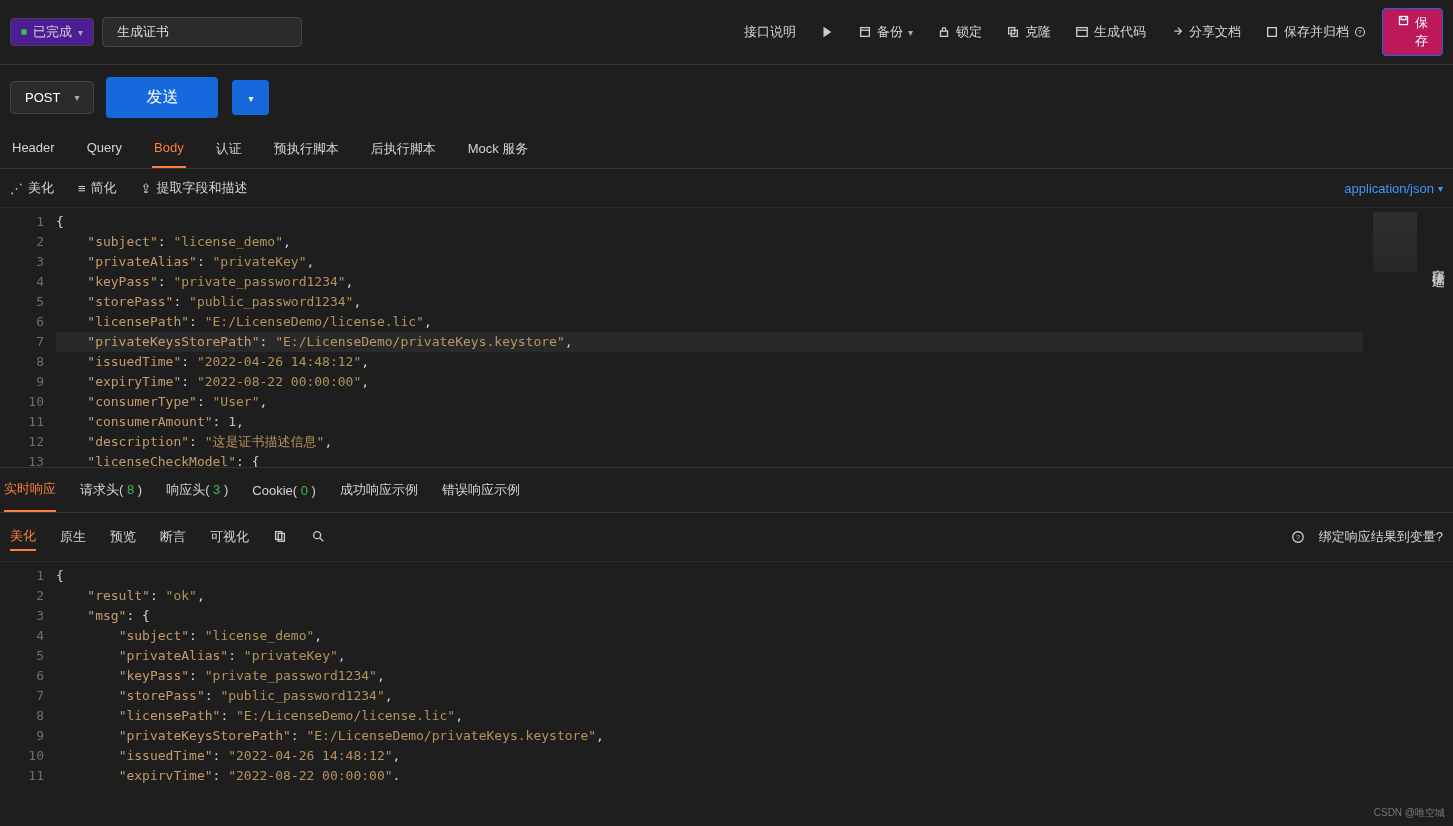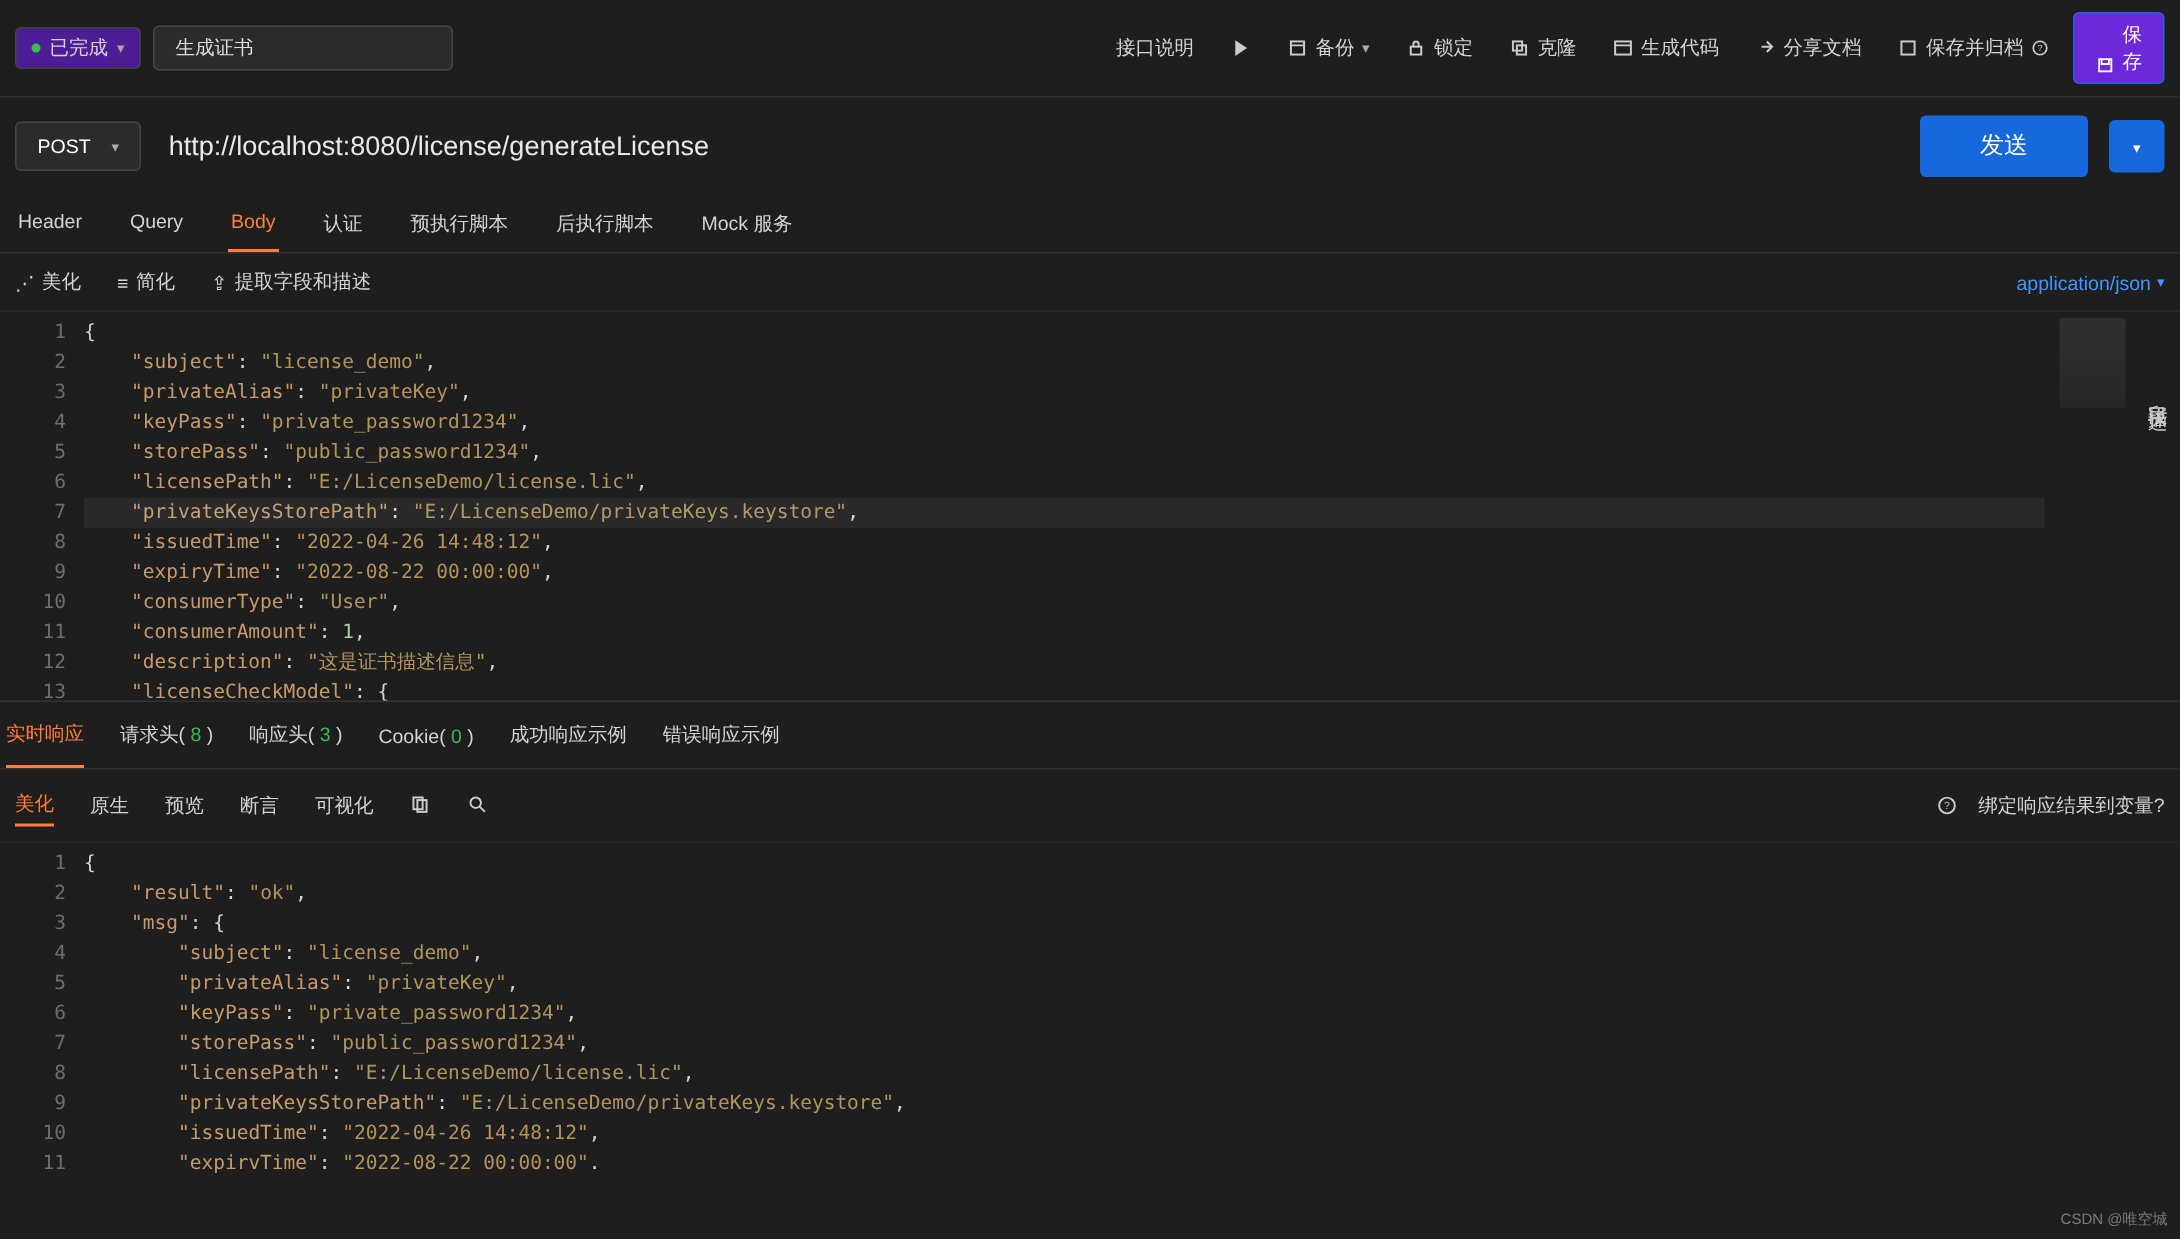--- a/index.html
+++ b/index.html
@@ -5,21 +5,21 @@
 *{box-sizing:border-box;margin:0;padding:0}
 body{background:#1e1e1e;color:#d4d4d4;font-family:"Microsoft YaHei",Arial,sans-serif;font-size:13px;width:1453px;height:826px;overflow:hidden}
 .topbar{display:flex;align-items:center;padding:8px 10px;gap:8px;border-bottom:1px solid #333}
 .status-pill{display:flex;align-items:center;background:#4c1d95;border:1px solid #444;border-radius:4px;padding:4px 10px;gap:6px;cursor:pointer}
 .dot{width:6px;height:6px;border-radius:50%;background:#3fb950}
 .tab-name{background:#2b2b2b;border:1px solid #444;border-radius:4px;padding:5px 14px;color:#ddd;min-width:200px}
 .spacer{flex:1}
 .top-link{color:#d4d4d4;padding:4px 8px;cursor:pointer}
 .top-btn{display:flex;align-items:center;gap:5px;color:#d4d4d4;padding:4px 8px;cursor:pointer}
 .top-btn svg{width:14px;height:14px}
-.save-btn{background:#6d28d9;border:1px solid #1668dc;color:#fff;border-radius:4px;padding:5px 14px;display:flex;align-items:flex-end;gap:5px;cursor:pointer}
+.save-btn{background:#be185d;border:1px solid #1668dc;color:#fff;border-radius:4px;padding:5px 14px;display:flex;align-items:flex-start;gap:5px;cursor:pointer}
 .chev{font-size:10px;color:#aaa}
 .reqbar{display:flex;align-items:center;padding:12px 10px;gap:12px}
 .method-select{background:#2b2b2b;border:1px solid #444;border-radius:4px;padding:8px 14px;display:flex;align-items:center;gap:14px;color:#fff;font-weight:500;cursor:pointer}
 .url-input{flex:1;background:transparent;border:none;color:#e8e8e8;font-size:18px;outline:none;padding:6px}
 .send-btn{background:#1668dc;color:#fff;border-radius:4px;padding:10px 40px;font-size:16px;display:flex;align-items:center;cursor:pointer}
 .send-more{background:#1668dc;color:#fff;border-radius:4px;padding:10px 16px;margin-left:2px;cursor:pointer}
 .req-tabs{display:flex;gap:28px;padding:0 10px;border-bottom:1px solid #333}
 .req-tab{padding:10px 2px;color:#d4d4d4;cursor:pointer}
 .req-tab.active{color:#ff7d3c;border-bottom:2px solid #ff7d3c}
 .toolbar{display:flex;align-items:center;gap:24px;padding:10px 10px}
@@ -121,21 +121,20 @@
       </svg>
       <span>保存</span>
     </div>
 </div>
 
 <div class="reqbar">
   <div class="method-select">
     <span>POST</span>
     <span class="chev">▾</span>
   </div>
-  <input class="url-input" value="http://localhost:8080/license/generateLicense" style="">
   <div class="send-btn">
       <span>发送</span>
     </div>
   <div class="send-more"><span class="chev" style="color:#fff">▾</span></div>
 </div>
 
 <div class="req-tabs" id="reqTabs">
     <div class="req-tab">Header</div>
     <div class="req-tab">Query</div>
     <div class="req-tab active">Body</div>

